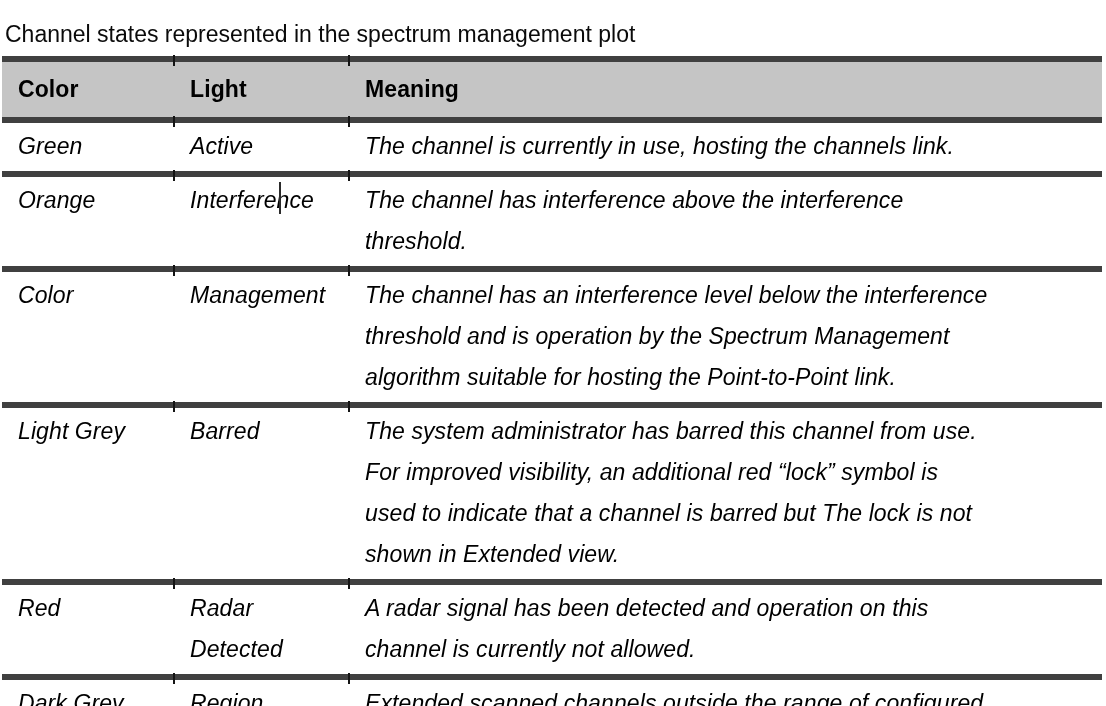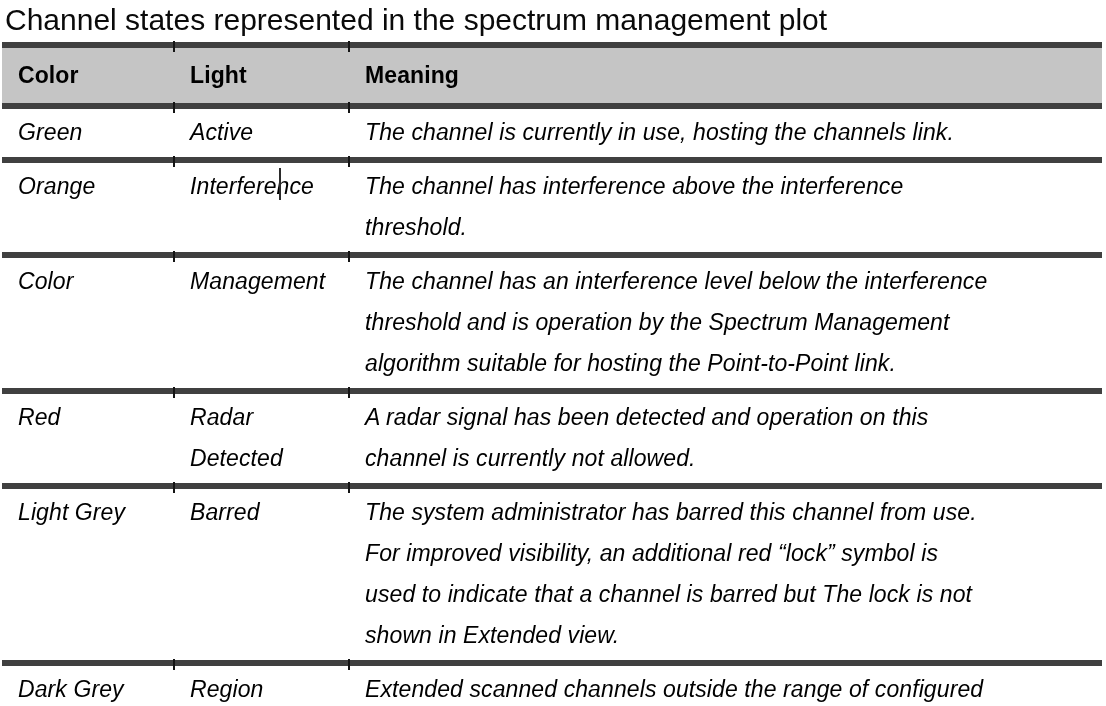--- a/index.html
+++ b/index.html
@@ -11,23 +11,23 @@
     overflow: hidden;
     font-family: "Liberation Sans", sans-serif;
     color: #000000;
   }
   .page {
     width: 1106px;
     height: 706px;
     position: relative;
   }
   .caption {
-    font-size: 30px;
+    font-size: 23px;
     line-height: 30px;
-    padding: 5px 0 7px 5px;
+    padding: 19px 0 7px 5px;
     color: #0a0a0a;
   }
   table.channel-table {
     border-collapse: collapse;
     table-layout: fixed;
     width: 1100px;
     margin-left: 2px;
     font-size: 23px;
     line-height: 41px;
   }
@@ -117,33 +117,33 @@
 threshold.</td>
       </tr>
       <tr>
         <td class="color">Color</td>
         <td class="state">Management</td>
         <td class="meaning">The channel has an interference level below the interference
 threshold and is operation by the Spectrum Management
 algorithm suitable for hosting the Point-to-Point link.</td>
       </tr>
       <tr>
-        <td class="color">Red</td>
-        <td class="state">Radar
-Detected</td>
-        <td class="meaning">A radar signal has been detected and operation on this
-channel is currently not allowed.</td>
-      </tr>
-      <tr>
         <td class="color">Light Grey</td>
         <td class="state">Barred</td>
         <td class="meaning">The system administrator has barred this channel from use.
 For improved visibility, an additional red “lock” symbol is
 used to indicate that a channel is barred but The lock is not
 shown in Extended view.</td>
+      </tr>
+      <tr>
+        <td class="color">Red</td>
+        <td class="state">Radar
+Detected</td>
+        <td class="meaning">A radar signal has been detected and operation on this
+channel is currently not allowed.</td>
       </tr>
       <tr>
         <td class="color">Dark Grey</td>
         <td class="state">Region
 Barred</td>
         <td class="meaning">Extended scanned channels outside the range of configured
 operational subband channels</td>
       </tr>
     </tbody>
   </table>

